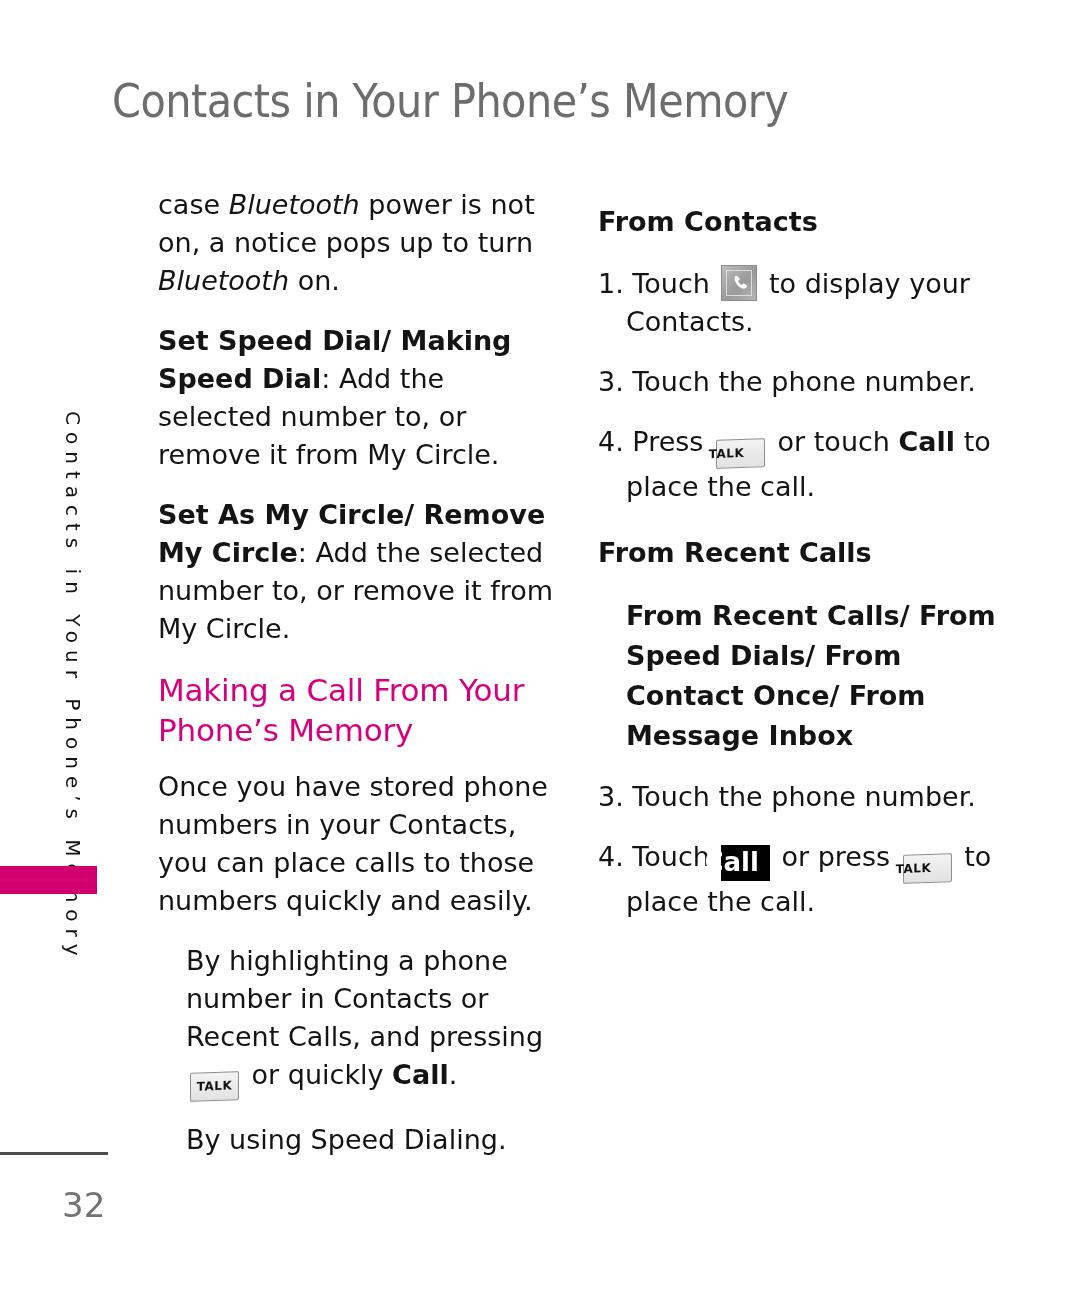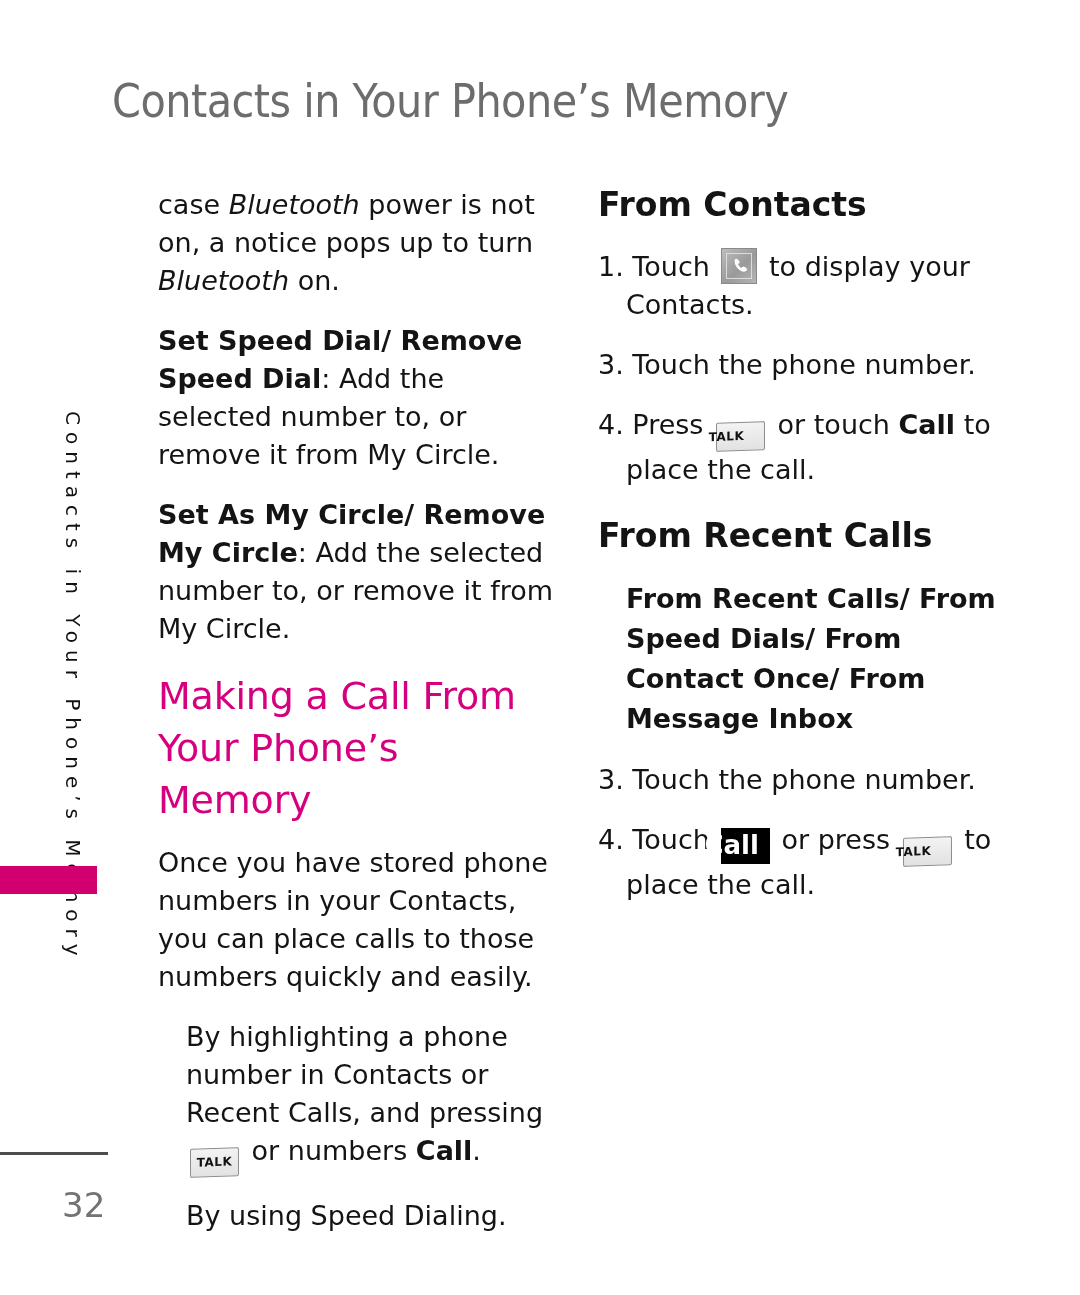--- a/index.html
+++ b/index.html
@@ -71,22 +71,22 @@
   }
   #col-left  { left: 158px; width: 398px; }
   #col-right { left: 598px; width: 410px; }
 
   .para        { margin: 0 0 22px 0; }
   .bold-lead   { font-weight: bold; }
   em.it        { font-style: italic; }
 
   .magenta-head {
     color: #d6007f;
-    font-size: 38px;
-    line-height: 52px;
+    font-size: 31px;
+    line-height: 40px;
     margin: 6px 0 18px 0;
     letter-spacing: -0.2px;
   }
 
   
   .step {
     margin: 0 0 22px 0;
     padding-left: 28px;
     text-indent: -28px;
   }
@@ -95,22 +95,22 @@
     padding-left: 28px;
   }
   .sub-head {
     margin: 0 0 22px 0;
     padding-left: 28px;
     font-weight: bold;
     line-height: 40px;
   }
   .sec-head {
     font-weight: bold;
-    margin: 0 0 24px 0;
-    font-size: 33px;
+    margin: 17px 0 24px 0;
+    font-size: 27px;
   }
   .sec-head.spaced { margin-top: 28px; }
 
   
   .talk-key {
     display: inline-block;
     vertical-align: -6px;
     width: 47px;
     height: 27px;
     line-height: 27px;
@@ -192,29 +192,29 @@
 
 <div id="side-tab">
   <div id="side-tab-label">Contacts in Your Phone’s Memory</div>
   <div id="side-tab-block"></div>
 </div>
 
 <div class="column" id="col-left">
 
   <p class="para"><span>case </span><em class="it">Bluetooth</em><span> power is not on, a notice pops up to turn </span><em class="it">Bluetooth</em><span> on.</span></p>
 
-  <p class="para"><span class="bold-lead">Set Speed Dial/ Remove Speed Dial</span><span>: Add the selected number to, or remove it from My Circle.</span></p>
+  <p class="para"><span class="bold-lead">Set Speed Dial/ Making Speed Dial</span><span>: Add the selected number to, or remove it from My Circle.</span></p>
 
   <p class="para"><span class="bold-lead">Set As My Circle/ Remove My Circle</span><span>: Add the selected number to, or remove it from My Circle.</span></p>
 
   <p class="magenta-head">Making a Call From Your Phone’s Memory</p>
 
   <p class="para">Once you have stored phone numbers in your Contacts, you can place calls to those numbers quickly and easily.</p>
 
-  <p class="sub-bullet"><span>By highlighting a phone number in Contacts or Recent Calls, and pressing </span><span class="talk-key">TALK</span><span> or numbers </span><b>Call</b><span>.</span></p>
+  <p class="sub-bullet"><span>By highlighting a phone number in Contacts or Recent Calls, and pressing </span><span class="talk-key">TALK</span><span> or quickly </span><b>Call</b><span>.</span></p>
 
   <p class="sub-bullet">By using Speed Dialing.</p>
 
 </div>
 
 <div class="column" id="col-right">
 
   <p class="sec-head">From Contacts</p>
 
   <p class="step"><span>1.</span><span> Touch </span><span class="icon-contacts"><svg class="icon-glyph" viewBox="0 0 36 36">

